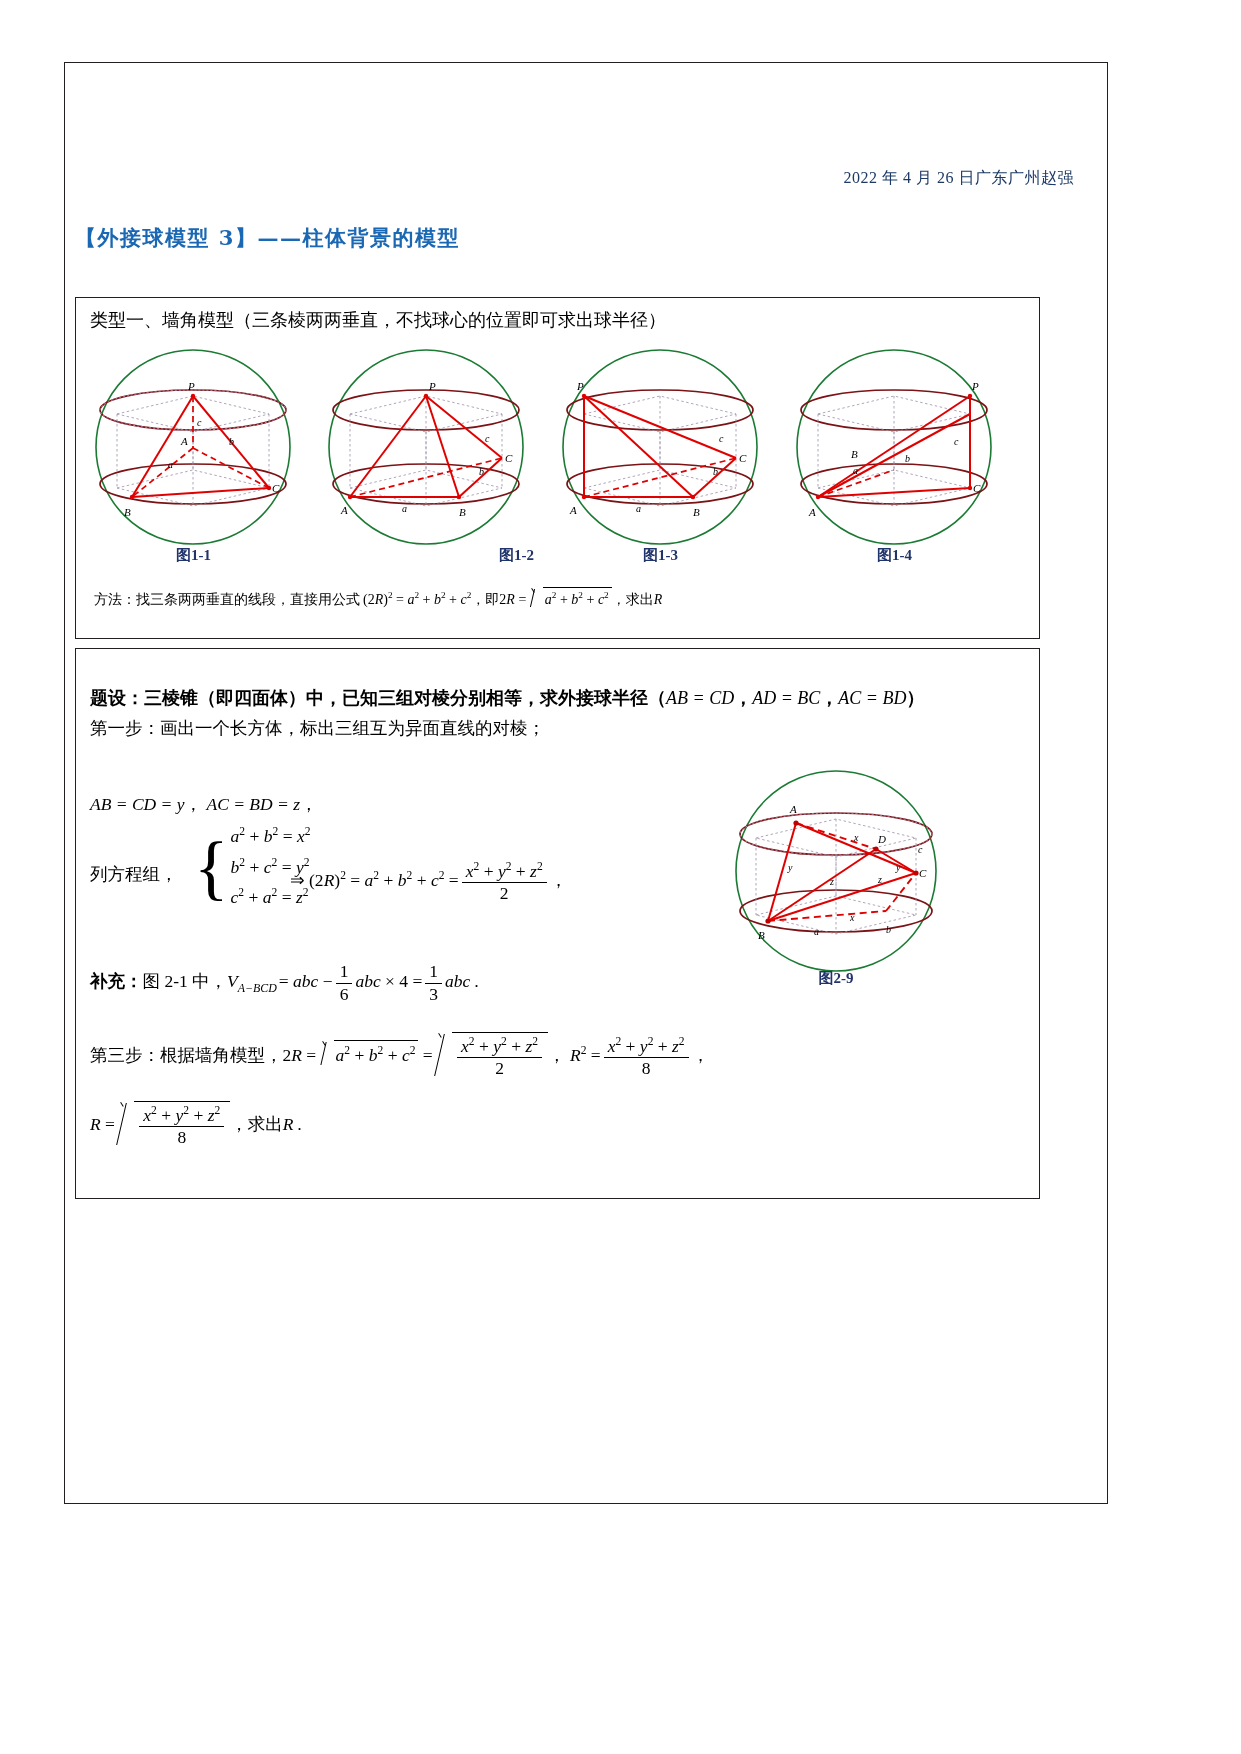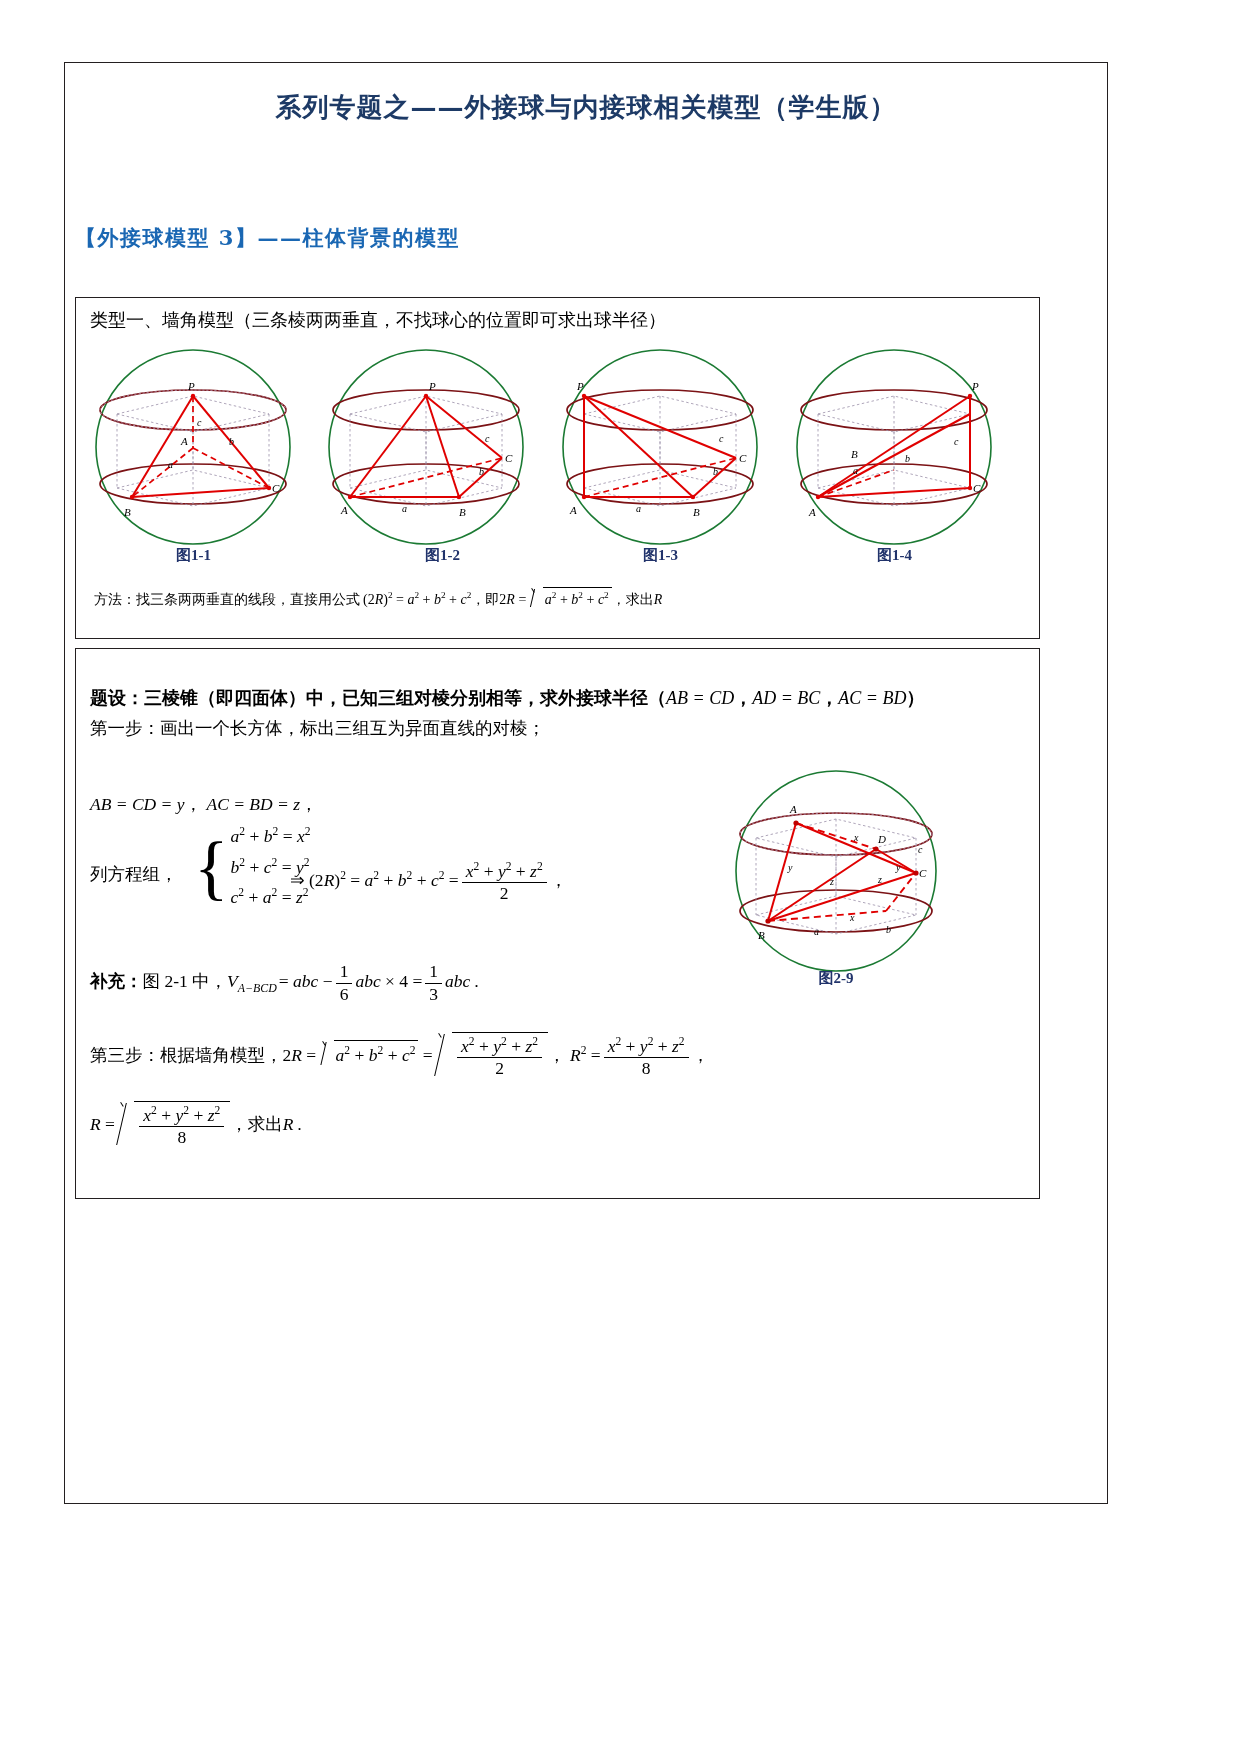--- a/index.html
+++ b/index.html
@@ -96,21 +96,21 @@
   svg{display:block;}
   .sph{position:absolute;}
 </style>
 </head>
 <body>
 
 <div class="page">
 
   <div class="page-frame"></div>
 
-  <div class="title">系列专题之——外接球与内接球相关模型（学生版）</div>
+  <div class="byline">2022 年 4 月 26 日广东广州赵强</div>
   <div class="section-head">【外接球模型 3】——柱体背景的模型</div>
 
   <div class="box" id="box1">
 
     <div class="bx-line cn" style="left:14px;top:9px;font-size:18px;text-align:right;">类型一、墙角模型（三条棱两两垂直，不找球心的位置即可求出球半径）</div>
 
     <div class="sph" style="left:10px;top:42px;">
       <svg width="215" height="215" viewBox="0 0 215 215">
         <circle cx="107" cy="107" r="97" fill="none" stroke="#1b7a33" stroke-width="1.6"></circle>
 
@@ -172,21 +172,21 @@
         <circle cx="31" cy="157" r="2.2" fill="#e00000"></circle>
         <circle cx="140" cy="157" r="2.2" fill="#e00000"></circle>
         <text x="110" y="50" font-size="11" font-style="italic" font-family="Liberation Serif, serif">P</text>
         <text x="22" y="174" font-size="11" font-style="italic" font-family="Liberation Serif, serif">A</text>
         <text x="140" y="176" font-size="11" font-style="italic" font-family="Liberation Serif, serif">B</text>
         <text x="186" y="122" font-size="11" font-style="italic" font-family="Liberation Serif, serif">C</text>
         <text x="160" y="135" font-size="10" font-style="italic" font-family="Liberation Serif, serif">b</text>
         <text x="83" y="172" font-size="10" font-style="italic" font-family="Liberation Serif, serif">a</text>
         <text x="166" y="102" font-size="10" font-style="italic" font-family="Liberation Serif, serif">c</text>
       </svg>
-      <div class="fig-caption" style="left:16px;top:206px;width:215px;">图1-2</div>
+      <div class="fig-caption" style="left:0;top:206px;width:215px;text-align:right;">图1-2</div>
     </div>
 
     <div class="sph" style="left:477px;top:42px;">
       <svg width="215" height="215" viewBox="0 0 215 215">
         <circle cx="107" cy="107" r="97" fill="none" stroke="#1b7a33" stroke-width="1.6"></circle>
         <ellipse cx="107" cy="70" rx="93" ry="20" fill="none" stroke="#7b1215" stroke-width="1.7"></ellipse>
         <ellipse cx="107" cy="144" rx="93" ry="20" fill="none" stroke="#7b1215" stroke-width="1.7"></ellipse>
         <g stroke="#9a8fa8" stroke-width="0.8" fill="none" stroke-dasharray="2.5,2.5">
           <path d="M31 74 L107 56 L183 74 L107 92 Z"></path>
           <path d="M31 148 L107 130 L183 148 L107 166 Z"></path>

